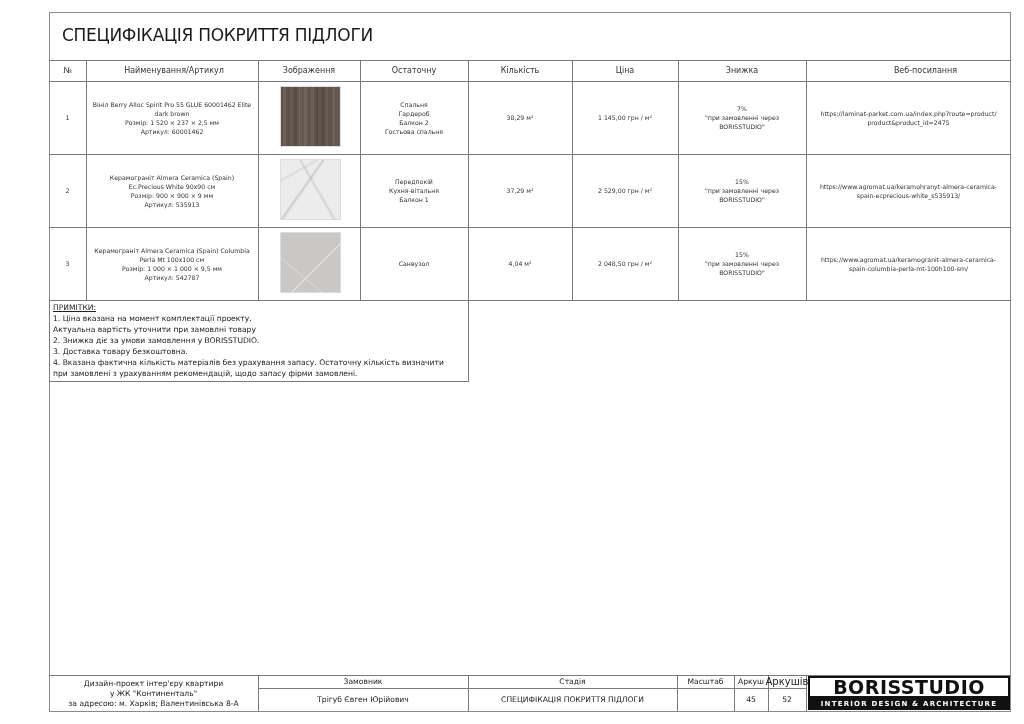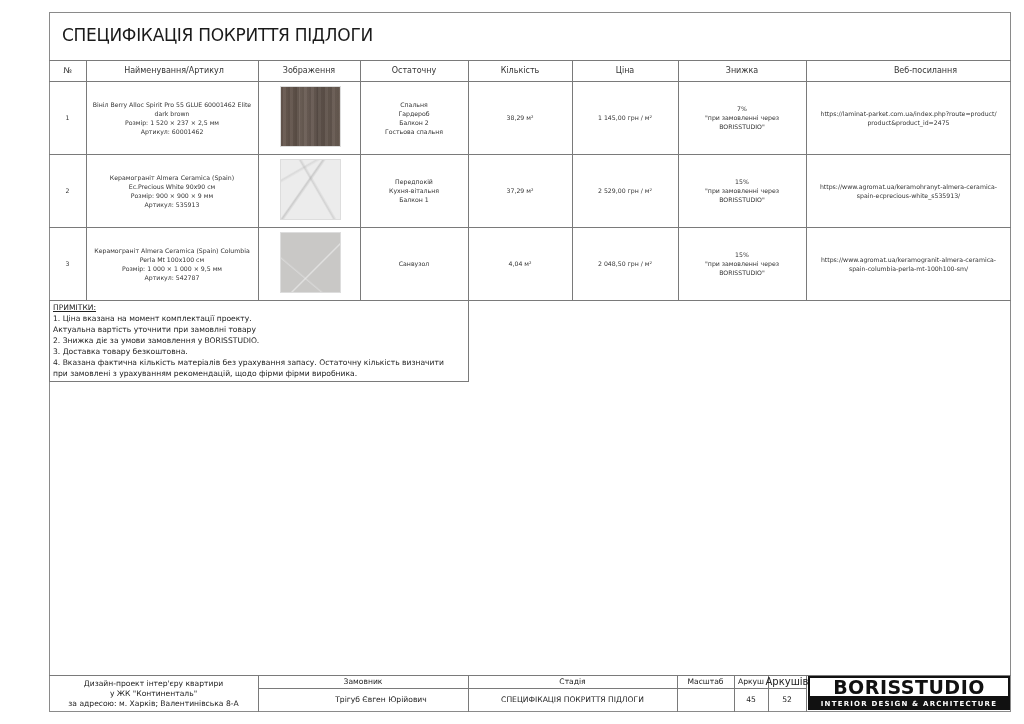--- a/index.html
+++ b/index.html
@@ -169,41 +169,41 @@
   </div>
 </div>
 
 <div class="notes">
   <div class="nh">ПРИМІТКИ:</div>
   <div>1. Ціна вказана на момент комплектації проекту.</div>
   <div>Актуальна вартість уточнити при замовлні товару</div>
   <div>2. Знижка діє за умови замовлення у BORISSTUDIO.</div>
   <div>3. Доставка товару безкоштовна.</div>
   <div>4. Вказана фактична кількість матеріалів без урахування запасу. Остаточну кількість визначити</div>
-  <div>при замовлені з урахуванням рекомендацій, щодо фірми фірми виробника.</div>
+  <div>при замовлені з урахуванням рекомендацій, щодо запасу фірми замовлені.</div>
 </div>
 
 <div class="hline" style="left:49px;top:675px;width:962px;"></div>
 <div class="hline" style="left:258px;top:688px;width:548px;"></div>
 <div class="vline" style="left:258px;top:675px;height:37px;"></div>
 <div class="vline" style="left:468px;top:675px;height:37px;"></div>
 <div class="vline" style="left:677px;top:675px;height:37px;"></div>
 <div class="vline" style="left:734px;top:675px;height:37px;"></div>
 <div class="vline" style="left:768px;top:675px;height:37px;"></div>
 <div class="vline" style="left:806px;top:675px;height:37px;"></div>
 
 <div class="foot" style="left:49px;top:675px;width:209px;height:37px;">
   <div class="stack">
     <span>Дизайн-проект інтер'єру квартири</span>
     <span>у ЖК "Континенталь"</span>
     <span>за адресою: м. Харків; Валентинівська 8-А</span>
   </div>
 </div>
 <div class="foot" style="left:258px;top:675px;width:210px;height:13px;">Замовник</div>
-<div class="foot" style="left:276px;top:688px;width:210px;height:24px;">Трігуб Євген Юрійович</div>
+<div class="foot" style="left:258px;top:688px;width:210px;height:24px;">Трігуб Євген Юрійович</div>
 <div class="foot" style="left:468px;top:675px;width:209px;height:13px;">Стадія</div>
 <div class="foot" style="left:468px;top:688px;width:209px;height:24px;">СПЕЦИФІКАЦІЯ ПОКРИТТЯ ПІДЛОГИ</div>
 <div class="foot" style="left:677px;top:675px;width:57px;height:13px;">Масштаб</div>
 <div class="foot" style="left:677px;top:688px;width:57px;height:24px;"></div>
 <div class="foot" style="left:734px;top:675px;width:34px;height:13px;">Аркуш</div>
 <div class="foot" style="left:734px;top:688px;width:34px;height:24px;">45</div>
 <div class="foot" style="left:768px;top:675px;width:38px;height:13px;font-size:10px;">Аркушів</div>
 <div class="foot" style="left:768px;top:688px;width:38px;height:24px;">52</div>
 
 <div class="logo">

